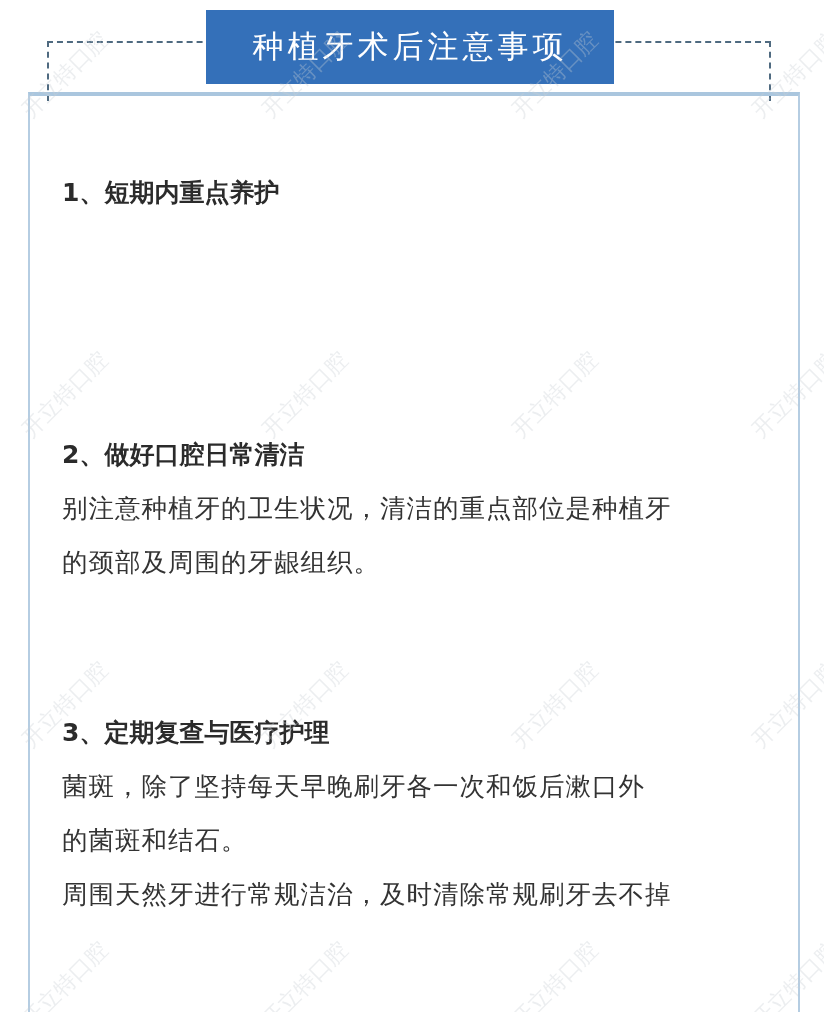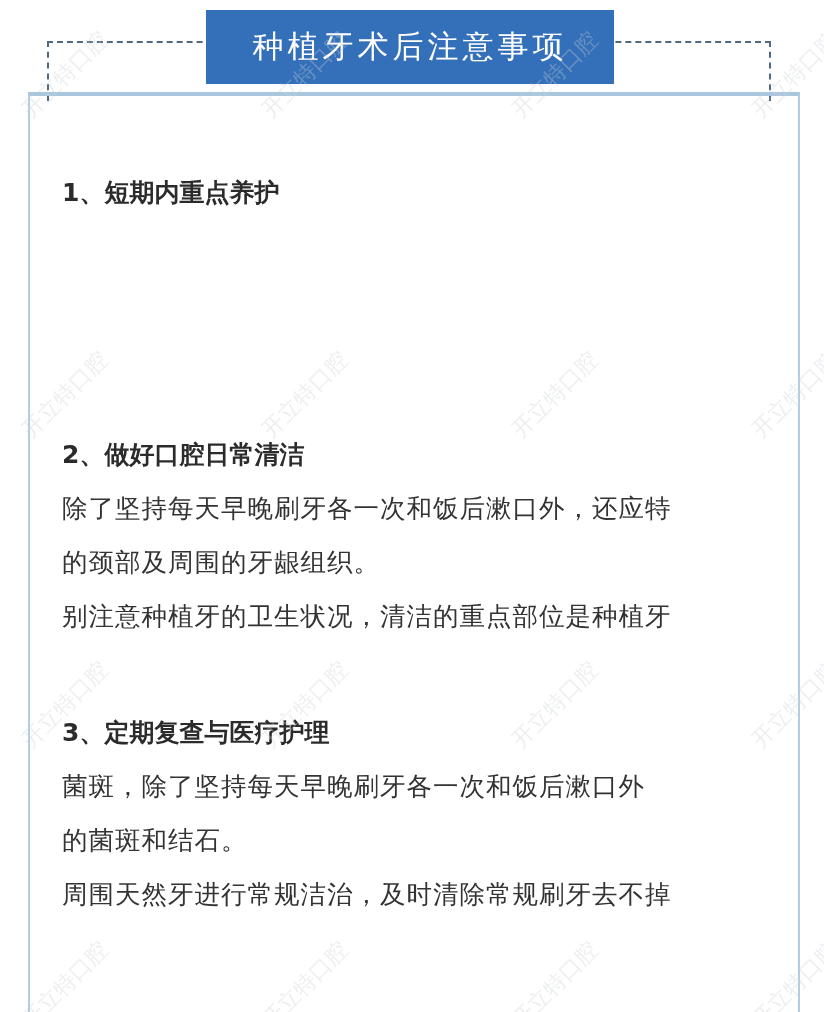--- a/index.html
+++ b/index.html
@@ -48,23 +48,22 @@
   <span>种植牙术后注意事项</span>
 </div>
 
 <div class="section" style="top:133px;margin-top:40px;">
   <h2>1、短期内重点养护</h2>
 </div>
 
 <div class="section" style="top:435px;">
   <h2>2、做好口腔日常清洁</h2>
   <p>
-    <span class="line">除了坚持每天早晚刷牙各一次和饭后漱口外，还应特</span>
+    <span class="line">别注意种植牙的卫生状况，清洁的重点部位是种植牙</span>
     <span class="line">的颈部及周围的牙龈组织。</span>
-    <span class="line">别注意种植牙的卫生状况，清洁的重点部位是种植牙</span>
   </p>
 </div>
 
 <div class="section" style="top:713px;">
   <h2>3、定期复查与医疗护理</h2>
   <p>
     <span class="line">菌斑，除了坚持每天早晚刷牙各一次和饭后漱口外</span>
     <span class="line">的菌斑和结石。</span>
     <span class="line">周围天然牙进行常规洁治，及时清除常规刷牙去不掉</span>
   </p>

